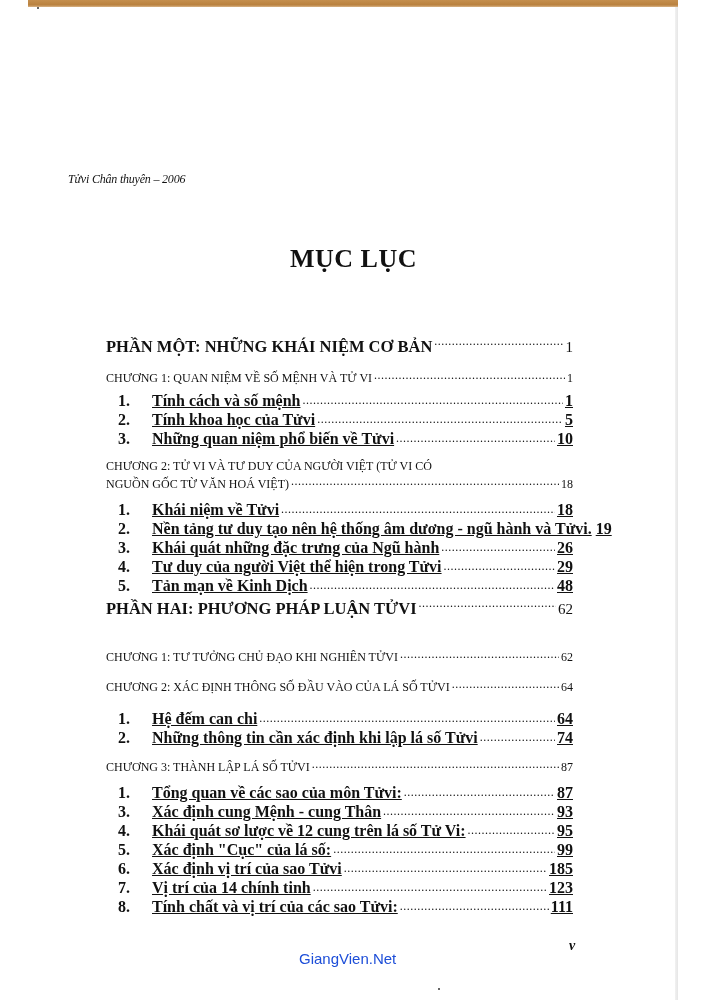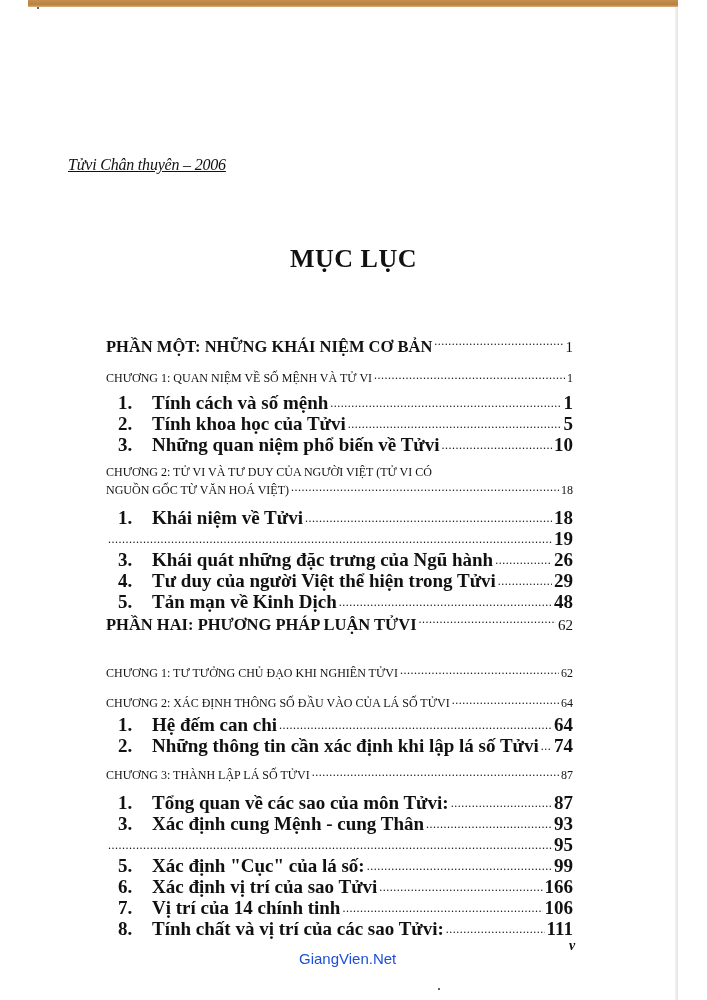--- a/index.html
+++ b/index.html
@@ -33,25 +33,24 @@
     }
     .speck {
       position: absolute;
       width: 2px; height: 2px;
       background: #333;
       border-radius: 50%;
     }
     .running-head {
       position: absolute;
       left: 68px;
-      top: 156px;
+      top: 172px;
       font-style: italic;
-      font-size: 16px;
+      font-size: 12px;
       letter-spacing: -0.2px;
-      text-decoration: underline;
     }
     .title {
       position: absolute;
       left: 0;
       width: 100%;
       top: 244px;
       text-align: center;
       font-weight: bold;
       font-size: 26px;
       letter-spacing: 0.5px;
@@ -94,24 +93,25 @@
 
     .chapter {
       font-size: 12px;
       line-height: 18px;
       margin-top: 8px;
     }
     .chapter .leader::before { font-size: 12px; }
     .chapter .line1 { white-space: nowrap; }
 
     .item {
-      font-size: 19px;
+      font-size: 16px;
       font-weight: bold;
       line-height: 16px;
       padding-left: 0;
+      text-decoration: underline;
     }
     .item .num {
       display: inline-block;
       width: 46px;
       padding-left: 12px;
       box-sizing: border-box;
     }
     .item .leader::before { font-weight: normal; font-size: 12px; }
     .item .page { font-weight: bold; }
 
@@ -185,20 +185,21 @@
       <span class="page">18</span>
     </div>
   </div>
   <div class="items" style="margin-top:6px;">
     <div class="row item">
       <span class="label"><span class="num">1.</span><span>Khái niệm về Tửvi</span></span>
       <span class="leader"></span>
       <span class="page">18</span>
     </div>
     <div class="row item">
+      <span class="label"><span class="num">2.</span><span>Nền tảng tư duy tạo nên hệ thống âm dương - ngũ hành và Tửvi.</span></span>
       <span class="leader"></span>
       <span class="page">19</span>
     </div>
     <div class="row item">
       <span class="label"><span class="num">3.</span><span>Khái quát những đặc trưng của Ngũ hành</span></span>
       <span class="leader"></span>
       <span class="page">26</span>
     </div>
     <div class="row item">
       <span class="label"><span class="num">4.</span><span>Tư duy của người Việt thể hiện trong Tửvi</span></span>
@@ -222,21 +223,21 @@
     <span class="label">CHƯƠNG 1: TƯ TƯỞNG CHỦ ĐẠO KHI NGHIÊN TỬVI</span>
     <span class="leader"></span>
     <span class="page">62</span>
   </div>
 
   <div class="row chapter" style="margin-top:12px;">
     <span class="label">CHƯƠNG 2: XÁC ĐỊNH THÔNG SỐ ĐẦU VÀO CỦA LÁ SỐ TỬVI</span>
     <span class="leader"></span>
     <span class="page">64</span>
   </div>
-  <div class="items" style="margin-top:0;">
+  <div class="items" style="margin-top:12px;">
     <div class="row item">
       <span class="label"><span class="num">1.</span><span>Hệ đếm can chi</span></span>
       <span class="leader"></span>
       <span class="page">64</span>
     </div>
     <div class="row item">
       <span class="label"><span class="num">2.</span><span>Những thông tin cần xác định khi lập lá số Tửvi</span></span>
       <span class="leader"></span>
       <span class="page">74</span>
     </div>
@@ -252,37 +253,38 @@
       <span class="label"><span class="num">1.</span><span>Tổng quan về các sao của môn Tửvi:</span></span>
       <span class="leader"></span>
       <span class="page">87</span>
     </div>
     <div class="row item">
       <span class="label"><span class="num">3.</span><span>Xác định cung Mệnh -  cung Thân</span></span>
       <span class="leader"></span>
       <span class="page">93</span>
     </div>
     <div class="row item">
+      <span class="label"><span class="num">4.</span><span>Khái quát sơ lược về 12 cung trên lá số Tử Vi:</span></span>
       <span class="leader"></span>
       <span class="page">95</span>
     </div>
     <div class="row item">
       <span class="label"><span class="num">5.</span><span>Xác định "Cục" của lá số:</span></span>
       <span class="leader"></span>
       <span class="page">99</span>
     </div>
     <div class="row item">
       <span class="label"><span class="num">6.</span><span>Xác định vị trí của sao Tửvi</span></span>
       <span class="leader"></span>
-      <span class="page">166</span>
+      <span class="page">185</span>
     </div>
     <div class="row item">
       <span class="label"><span class="num">7.</span><span>Vị trí của 14 chính tinh</span></span>
       <span class="leader"></span>
-      <span class="page">106</span>
+      <span class="page">123</span>
     </div>
     <div class="row item">
       <span class="label"><span class="num">8.</span><span>Tính chất và vị trí của các sao Tửvi:</span></span>
       <span class="leader"></span>
       <span class="page">111</span>
     </div>
   </div>
 </div>
 
 <div class="page-numeral">v</div>

